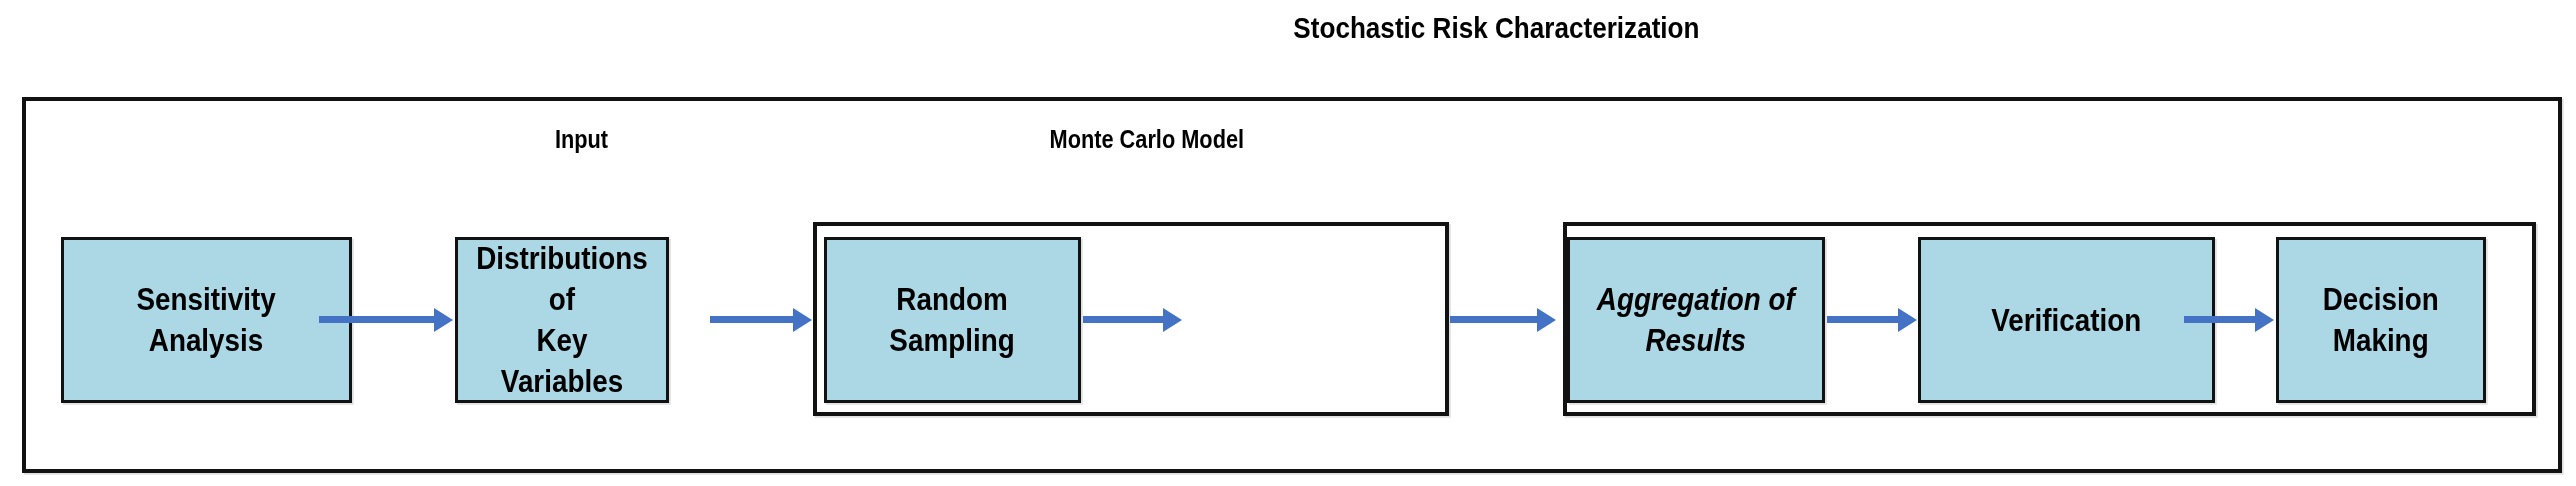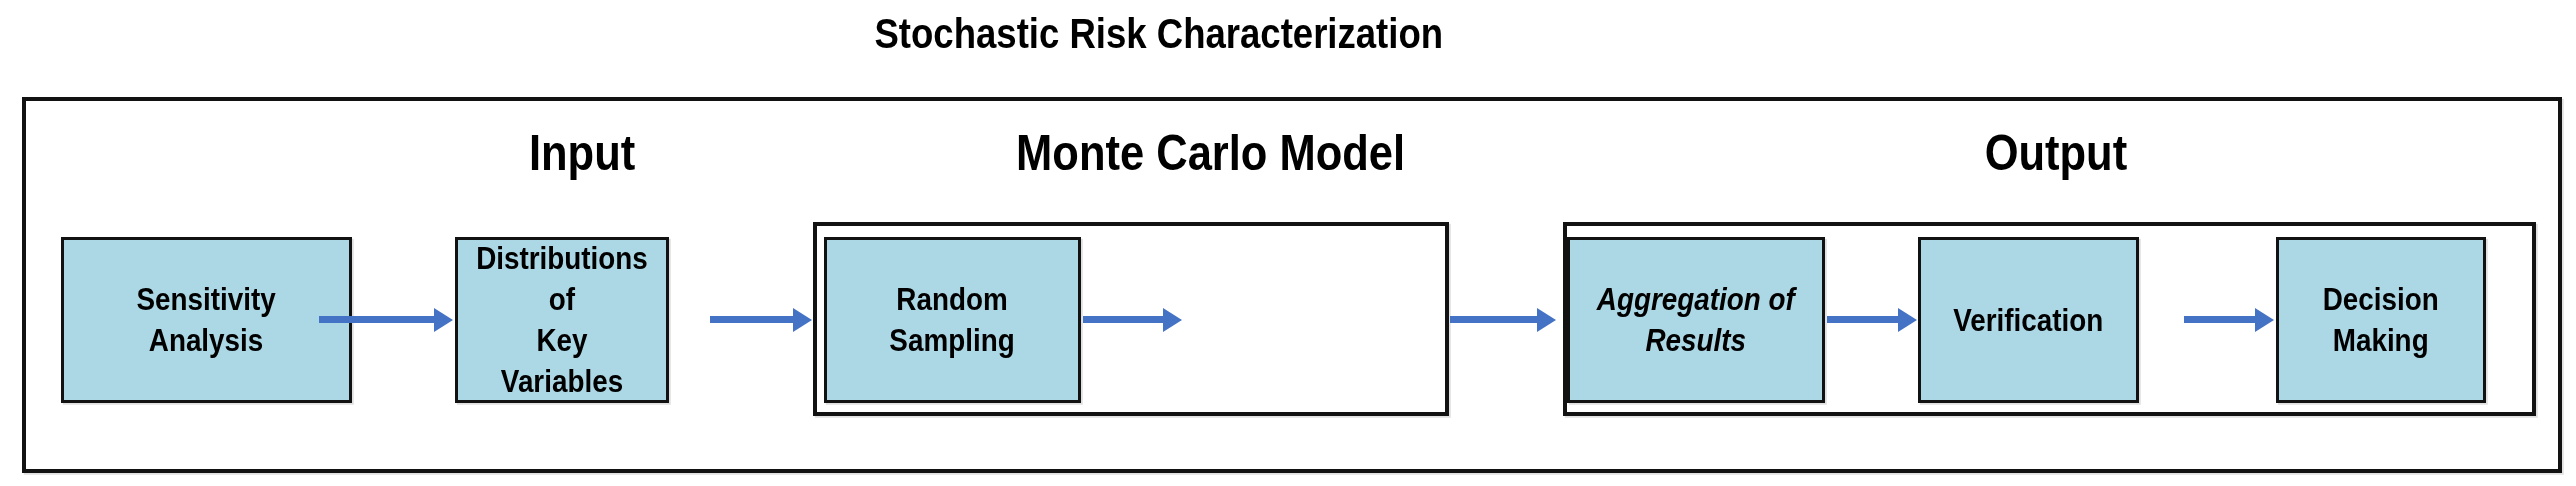--- a/index.html
+++ b/index.html
@@ -2,24 +2,24 @@
 <html style="--box-fill: #ACD8E6; --line: #121212; --arrow: #4472C4;font-size:9.5px"><head>
 <meta charset="utf-8">
 <style>
   html,body{margin:0;padding:0;background:#ffffff;}
   .canvas{
     position:relative;width:2576px;height:486px;background:#ffffff;
     font-family:"Liberation Sans","DejaVu Sans",sans-serif;
     font-weight:bold;color:#000;overflow:hidden;
   }
   .txt{display:inline-block;transform:scaleX(0.87);transform-origin:50% 50%;white-space:pre-line;}
-  .title{position:absolute;left:565px;top:10.7px;width:1188px;text-align:center;font-size:42px;line-height:1.1;}
-  .sec{position:absolute;top:126px;width:654px;text-align:center;font-size:50px;line-height:1.1;}
+  .title{position:absolute;left:542px;top:10.7px;width:1188px;text-align:right;font-size:30px;line-height:1.1;}
+  .sec{position:absolute;top:126px;width:654px;text-align:center;font-size:25px;line-height:1.1;}
   .sec-input{left:255px;}
-  .sec-mc{left:780px;text-align:right;}
+  .sec-mc{left:820px;}
   .sec-out{left:1729px;}
   .frame{
     position:absolute;left:22px;top:97px;width:2540px;height:376px;
     border:4.8px solid var(--line,#121212);box-sizing:border-box;
     box-shadow:1.8px 1.8px 0 rgba(0,0,0,0.12);
   }
   .group{
     position:absolute;top:222px;height:194px;
     border:4.2px solid var(--line,#121212);box-sizing:border-box;
     box-shadow:1.8px 1.8px 0 rgba(0,0,0,0.12);
@@ -32,21 +32,21 @@
     border:3.6px solid var(--line,#121212);box-sizing:border-box;
     display:flex;align-items:center;justify-content:center;
     text-align:center;font-size:32px;line-height:1.28;
     box-shadow:1.8px 1.8px 0 rgba(0,0,0,0.12);
   }
   .n1{left:61px;width:291px;}
   .n2{left:455px;width:214px;}
   .n3{left:824px;width:257px;}
   .n4{left:1183px;width:258px;}
   .n5{left:1567px;width:258px;font-style:italic;}
-  .n6{left:1918px;width:221px;}
+  .n6{left:1918px;width:297px;}
   .n7{left:2276px;width:210px;}
   .arrow{position:absolute;top:308px;height:24px;}
   .arrow .shaft{position:absolute;left:0;right:18px;top:8.3px;height:7.1px;background:var(--arrow,#4472C4);}
   .arrow .head{
     position:absolute;right:0;top:0;width:0;height:0;
     border-top:12px solid transparent;border-bottom:12px solid transparent;
     border-left:19px solid var(--arrow,#4472C4);
   }
   .a1{left:319px;width:134px;}
   .a2{left:710px;width:102px;}
@@ -64,23 +64,20 @@
     <span class="txt">Stochastic Risk Characterization</span>
   </div>
 
   <div class="frame"></div>
 
   <div class="sec sec-input">
     <span class="txt">Input</span>
   </div>
   <div class="sec sec-mc">
     <span class="txt">Monte Carlo Model</span>
-  </div>
-  <div class="sec sec-out">
-    <span class="txt">Output</span>
   </div>
 
   <div class="group grp-mc"></div>
   <div class="group grp-out"></div>
 
   <div class="node n1">
     <span class="txt">Sensitivity
 Analysis</span>
   </div>
   <div class="node n2">

